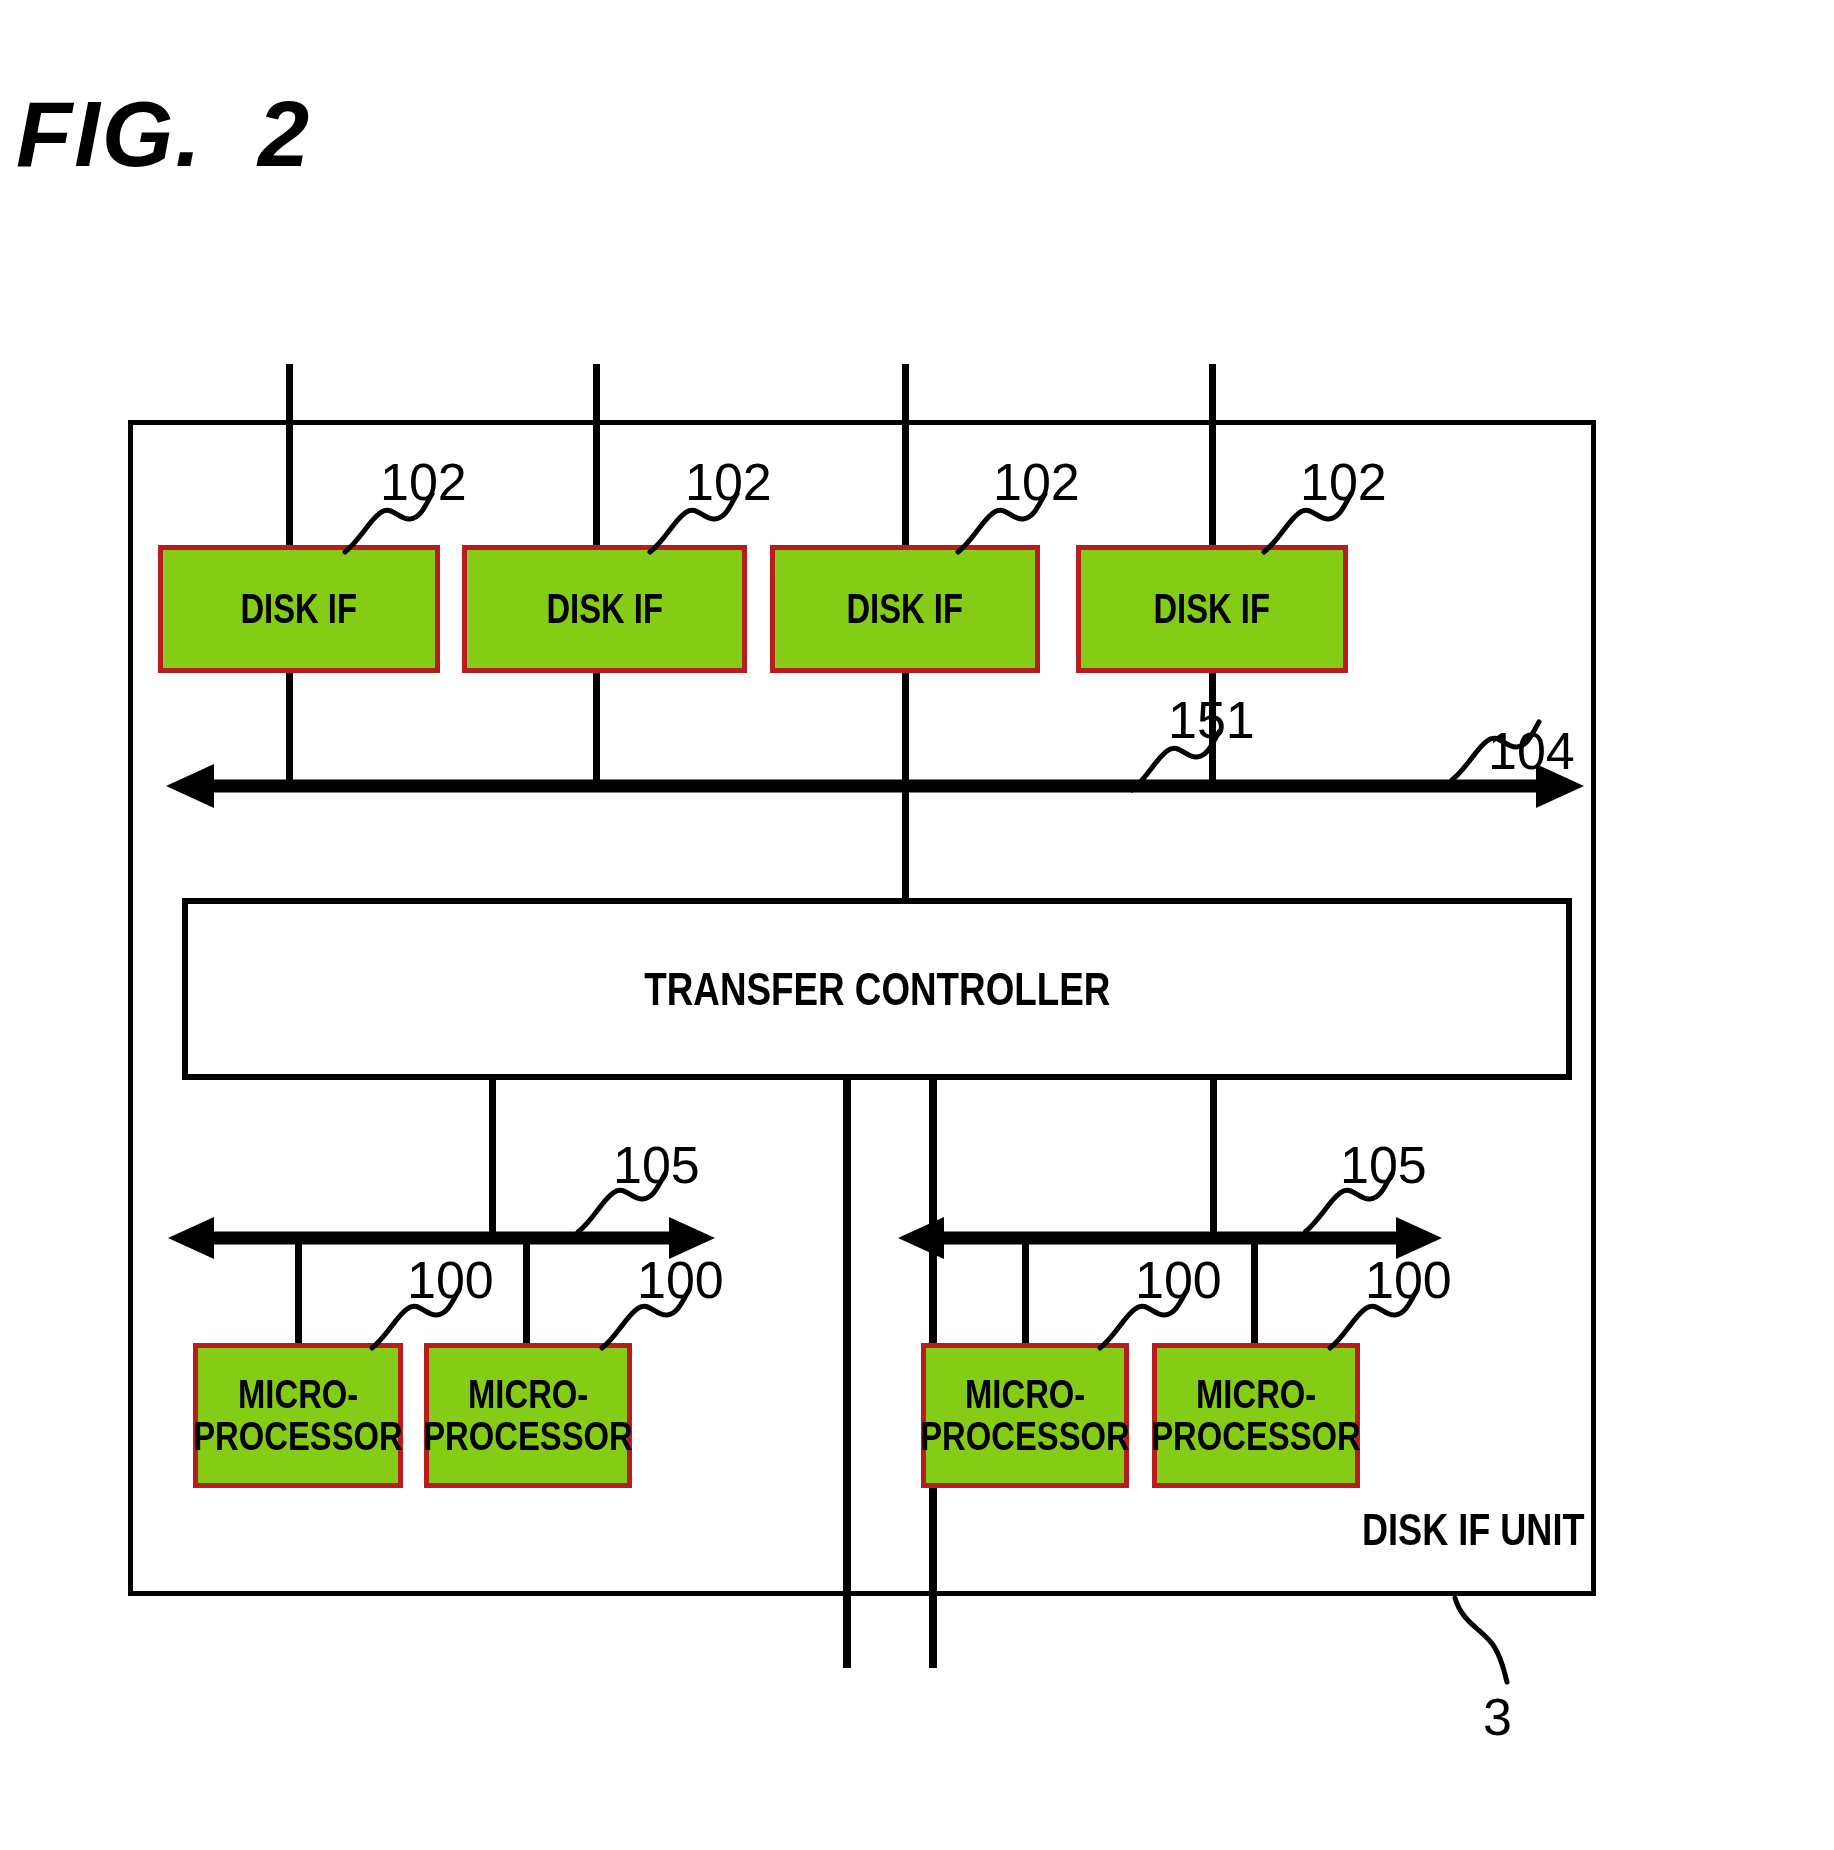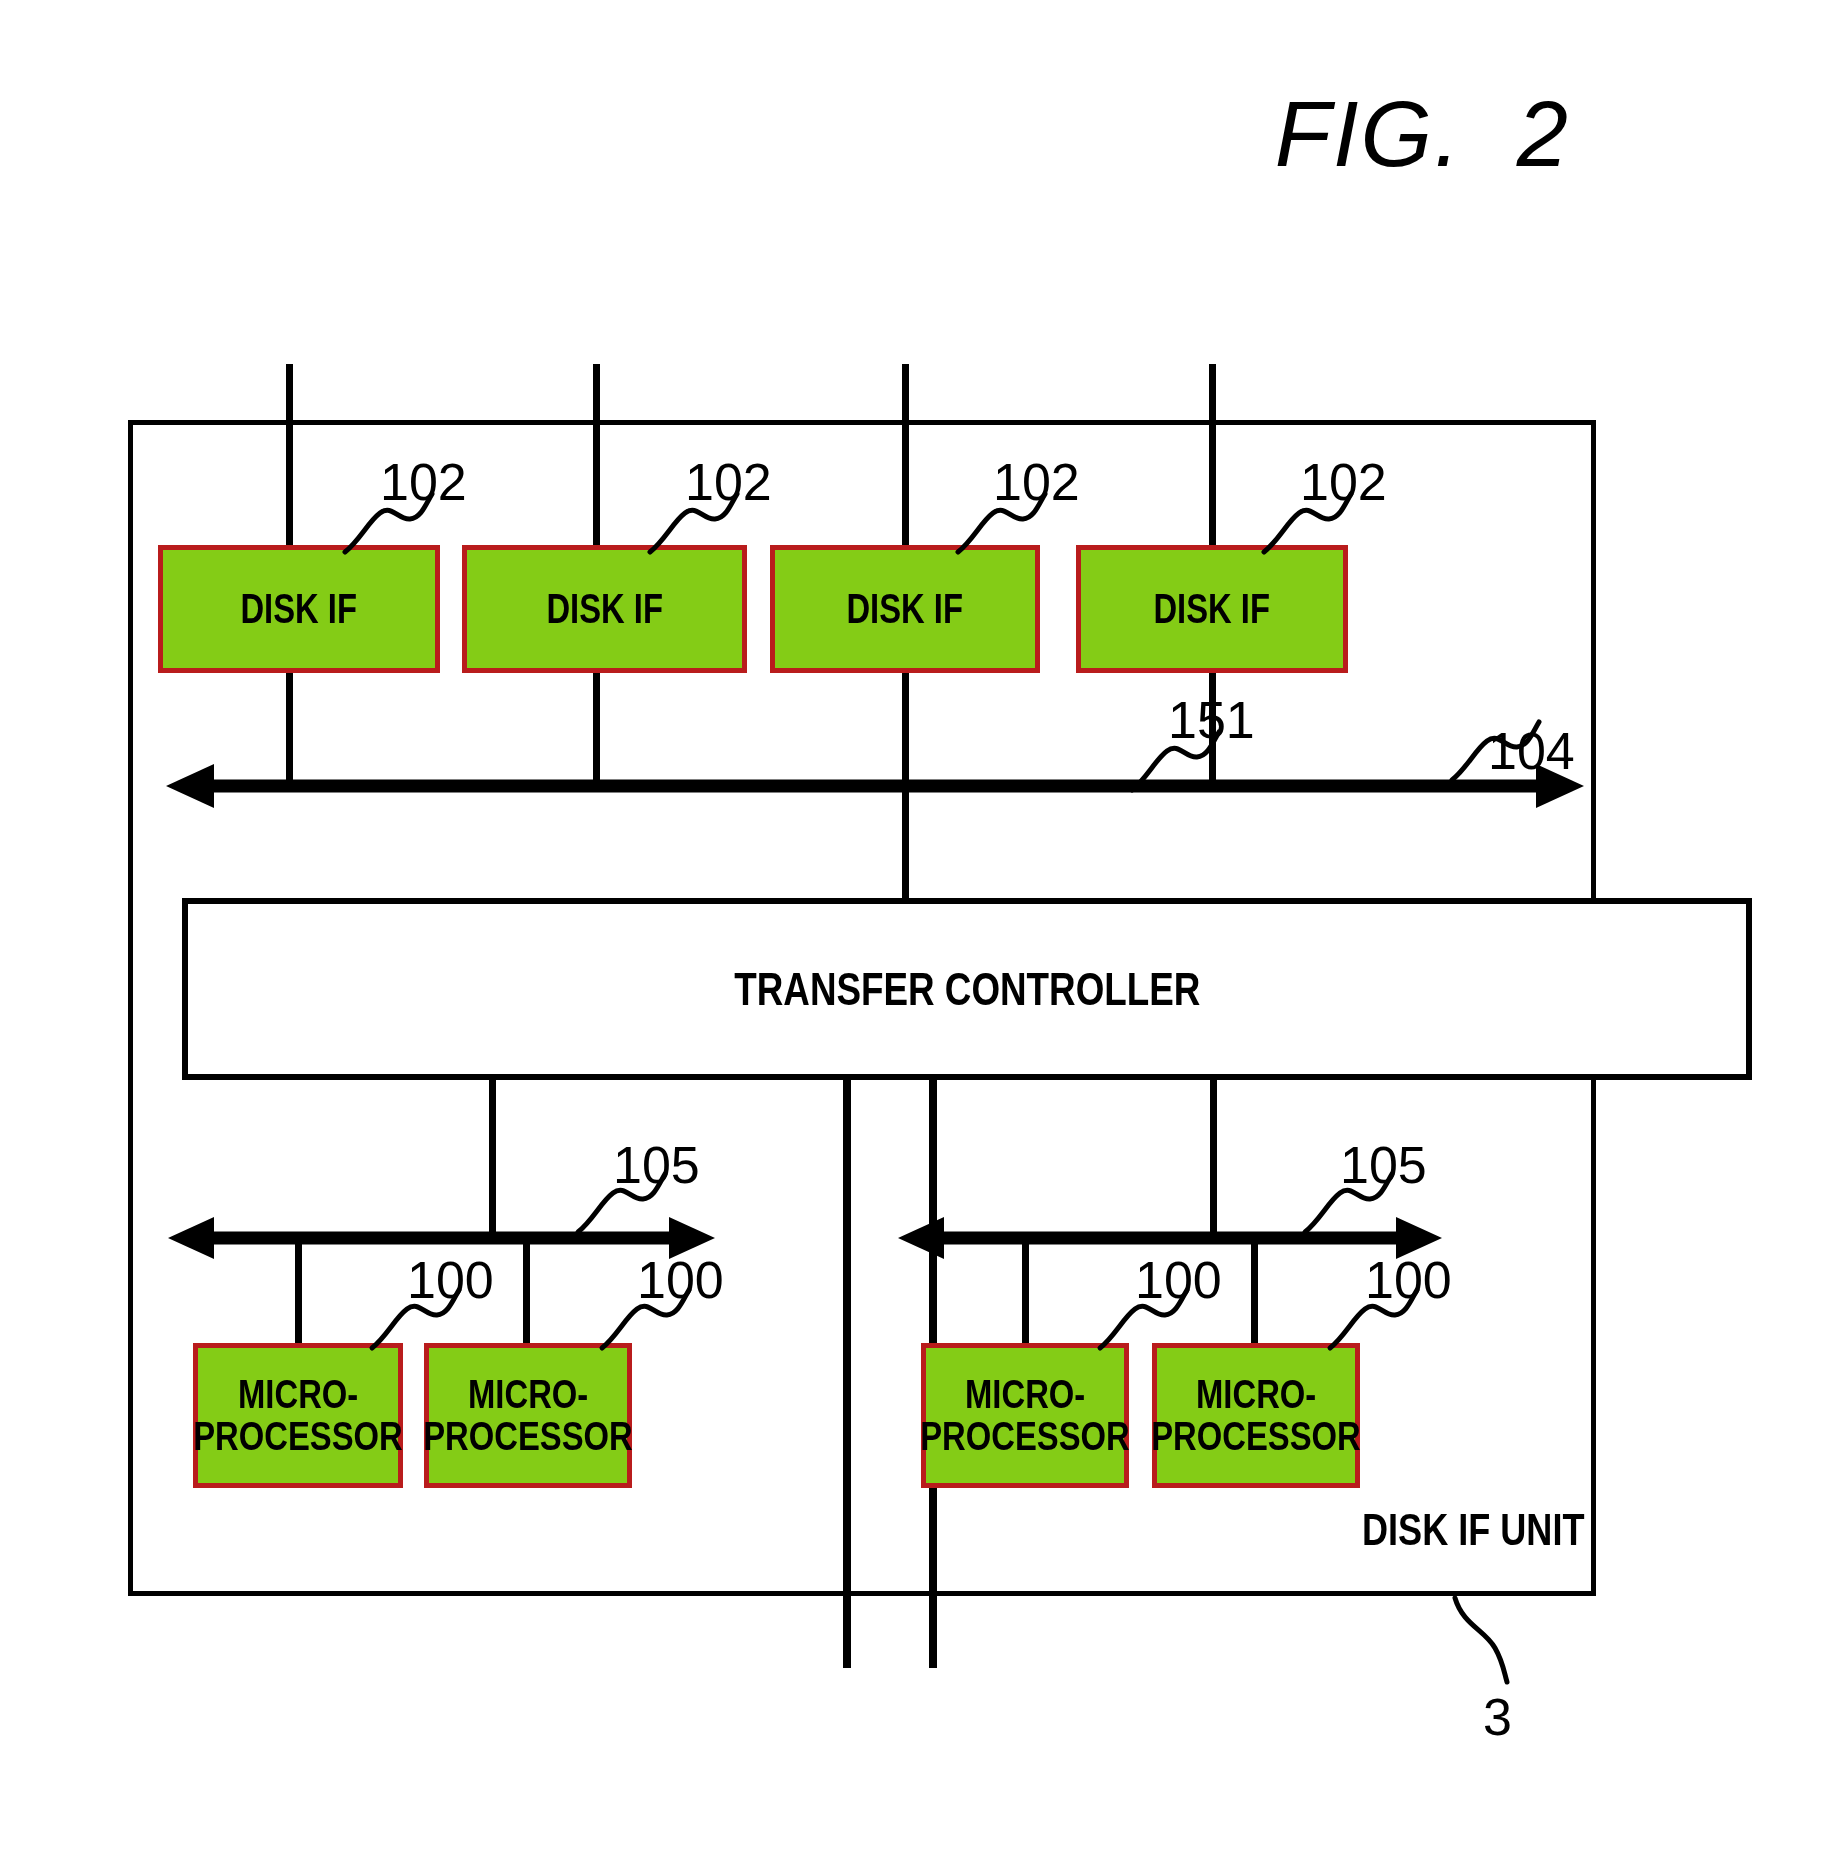--- a/index.html
+++ b/index.html
@@ -13,26 +13,26 @@
   }
   #page {
     position: relative;
     width: 1834px;
     height: 1850px;
     background: #ffffff;
     overflow: hidden;
   }
   #fig-title {
     position: absolute;
-    left: 10px;
+    left: 16px;
     top: 82px;
     width: 1560px;
-    text-align: right;
+    text-align: left;
     font-style: italic;
-    font-weight: normal;
+    font-weight: bold;
     font-size: 92px;
     letter-spacing: 2px;
     font-family: "Liberation Sans", sans-serif;
     white-space: pre;
   }
   .vline {
     position: absolute;
     background: #000;
   }
   
@@ -66,21 +66,21 @@
     width: 1468px;
     height: 1176px;
     border: 5px solid #000;
     box-sizing: border-box;
     background: transparent;
   }
   #tc-box {
     position: absolute;
     left: 182px;
     top: 898px;
-    width: 1570px;
+    width: 1390px;
     height: 182px;
     border: 6px solid #000;
     box-sizing: border-box;
     background: #fff;
     display: flex;
     align-items: center;
     justify-content: center;
   }
   #tc-box .lbl {
     font-size: 46px;

